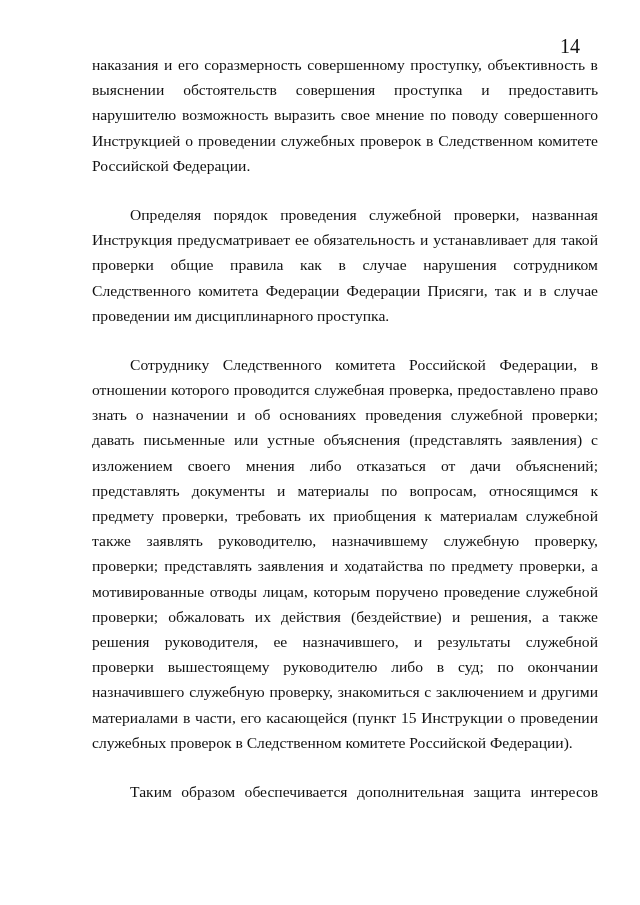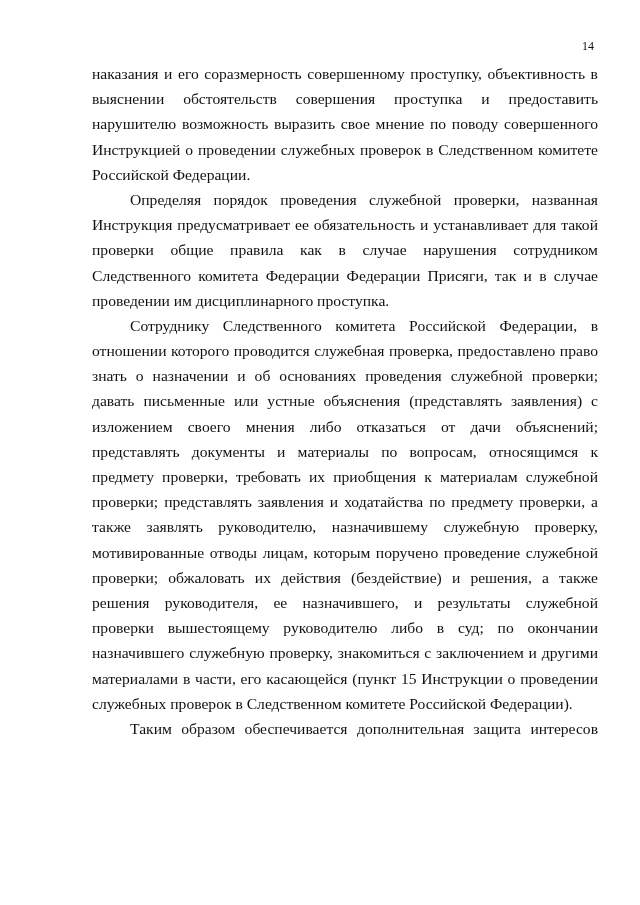--- a/index.html
+++ b/index.html
@@ -11,45 +11,46 @@
       width: 640px;
       height: 905px;
       position: relative;
       overflow: hidden;
       font-family: "Liberation Serif", "DejaVu Serif", serif;
       color: #111111;
     }
     .page-number {
       position: absolute;
       top: 36px;
-      right: 46px;
-      font-size: 12px;
+      right: 60px;
+      font-size: 20px;
       line-height: 20px;
     }
     .body-text {
       position: absolute;
-      top: 61px;
+      top: 52px;
       left: 92px;
       width: 506px;
     }
     .line {
       display: block;
       font-size: 15.6px;
       line-height: 25.2px;
       height: 25.2px;
       white-space: nowrap;
       text-align: justify;
       text-align-last: justify;
       overflow: hidden;
     }
     .line.last {
       text-align-last: left;
     }
     .line.indent {
       padding-left: 38px;
+      margin-top: 24px;
     }
   </style>
 </head>
 <body>
 
 <div class="page-number">14</div>
 
 <div class="body-text">
 
   <div class="paragraph">
@@ -69,22 +70,22 @@
   </div>
 
   <div class="paragraph">
     <span class="line indent">Сотруднику Следственного комитета Российской Федерации, в</span>
     <span class="line">отношении которого проводится служебная проверка, предоставлено право</span>
     <span class="line">знать о назначении и об основаниях проведения служебной проверки;</span>
     <span class="line">давать письменные или устные объяснения (представлять заявления) с</span>
     <span class="line">изложением своего мнения либо отказаться от дачи объяснений;</span>
     <span class="line">представлять документы и материалы по вопросам, относящимся к</span>
     <span class="line">предмету проверки, требовать их приобщения к материалам служебной</span>
+    <span class="line">также заявлять руководителю, назначившему служебную проверку,</span>
     <span class="line">проверки; представлять заявления и ходатайства по предмету проверки, а</span>
-    <span class="line">также заявлять руководителю, назначившему служебную проверку,</span>
     <span class="line">мотивированные отводы лицам, которым поручено проведение служебной</span>
     <span class="line">проверки; обжаловать их действия (бездействие) и решения, а также</span>
     <span class="line">решения руководителя, ее назначившего, и результаты служебной</span>
     <span class="line">проверки вышестоящему руководителю либо в суд; по окончании</span>
     <span class="line">назначившего служебную проверку, знакомиться с заключением и другими</span>
     <span class="line">материалами в части, его касающейся (пункт 15 Инструкции о проведении</span>
     <span class="line last">служебных проверок в Следственном комитете Российской Федерации).</span>
   </div>
 
   <div class="paragraph">

